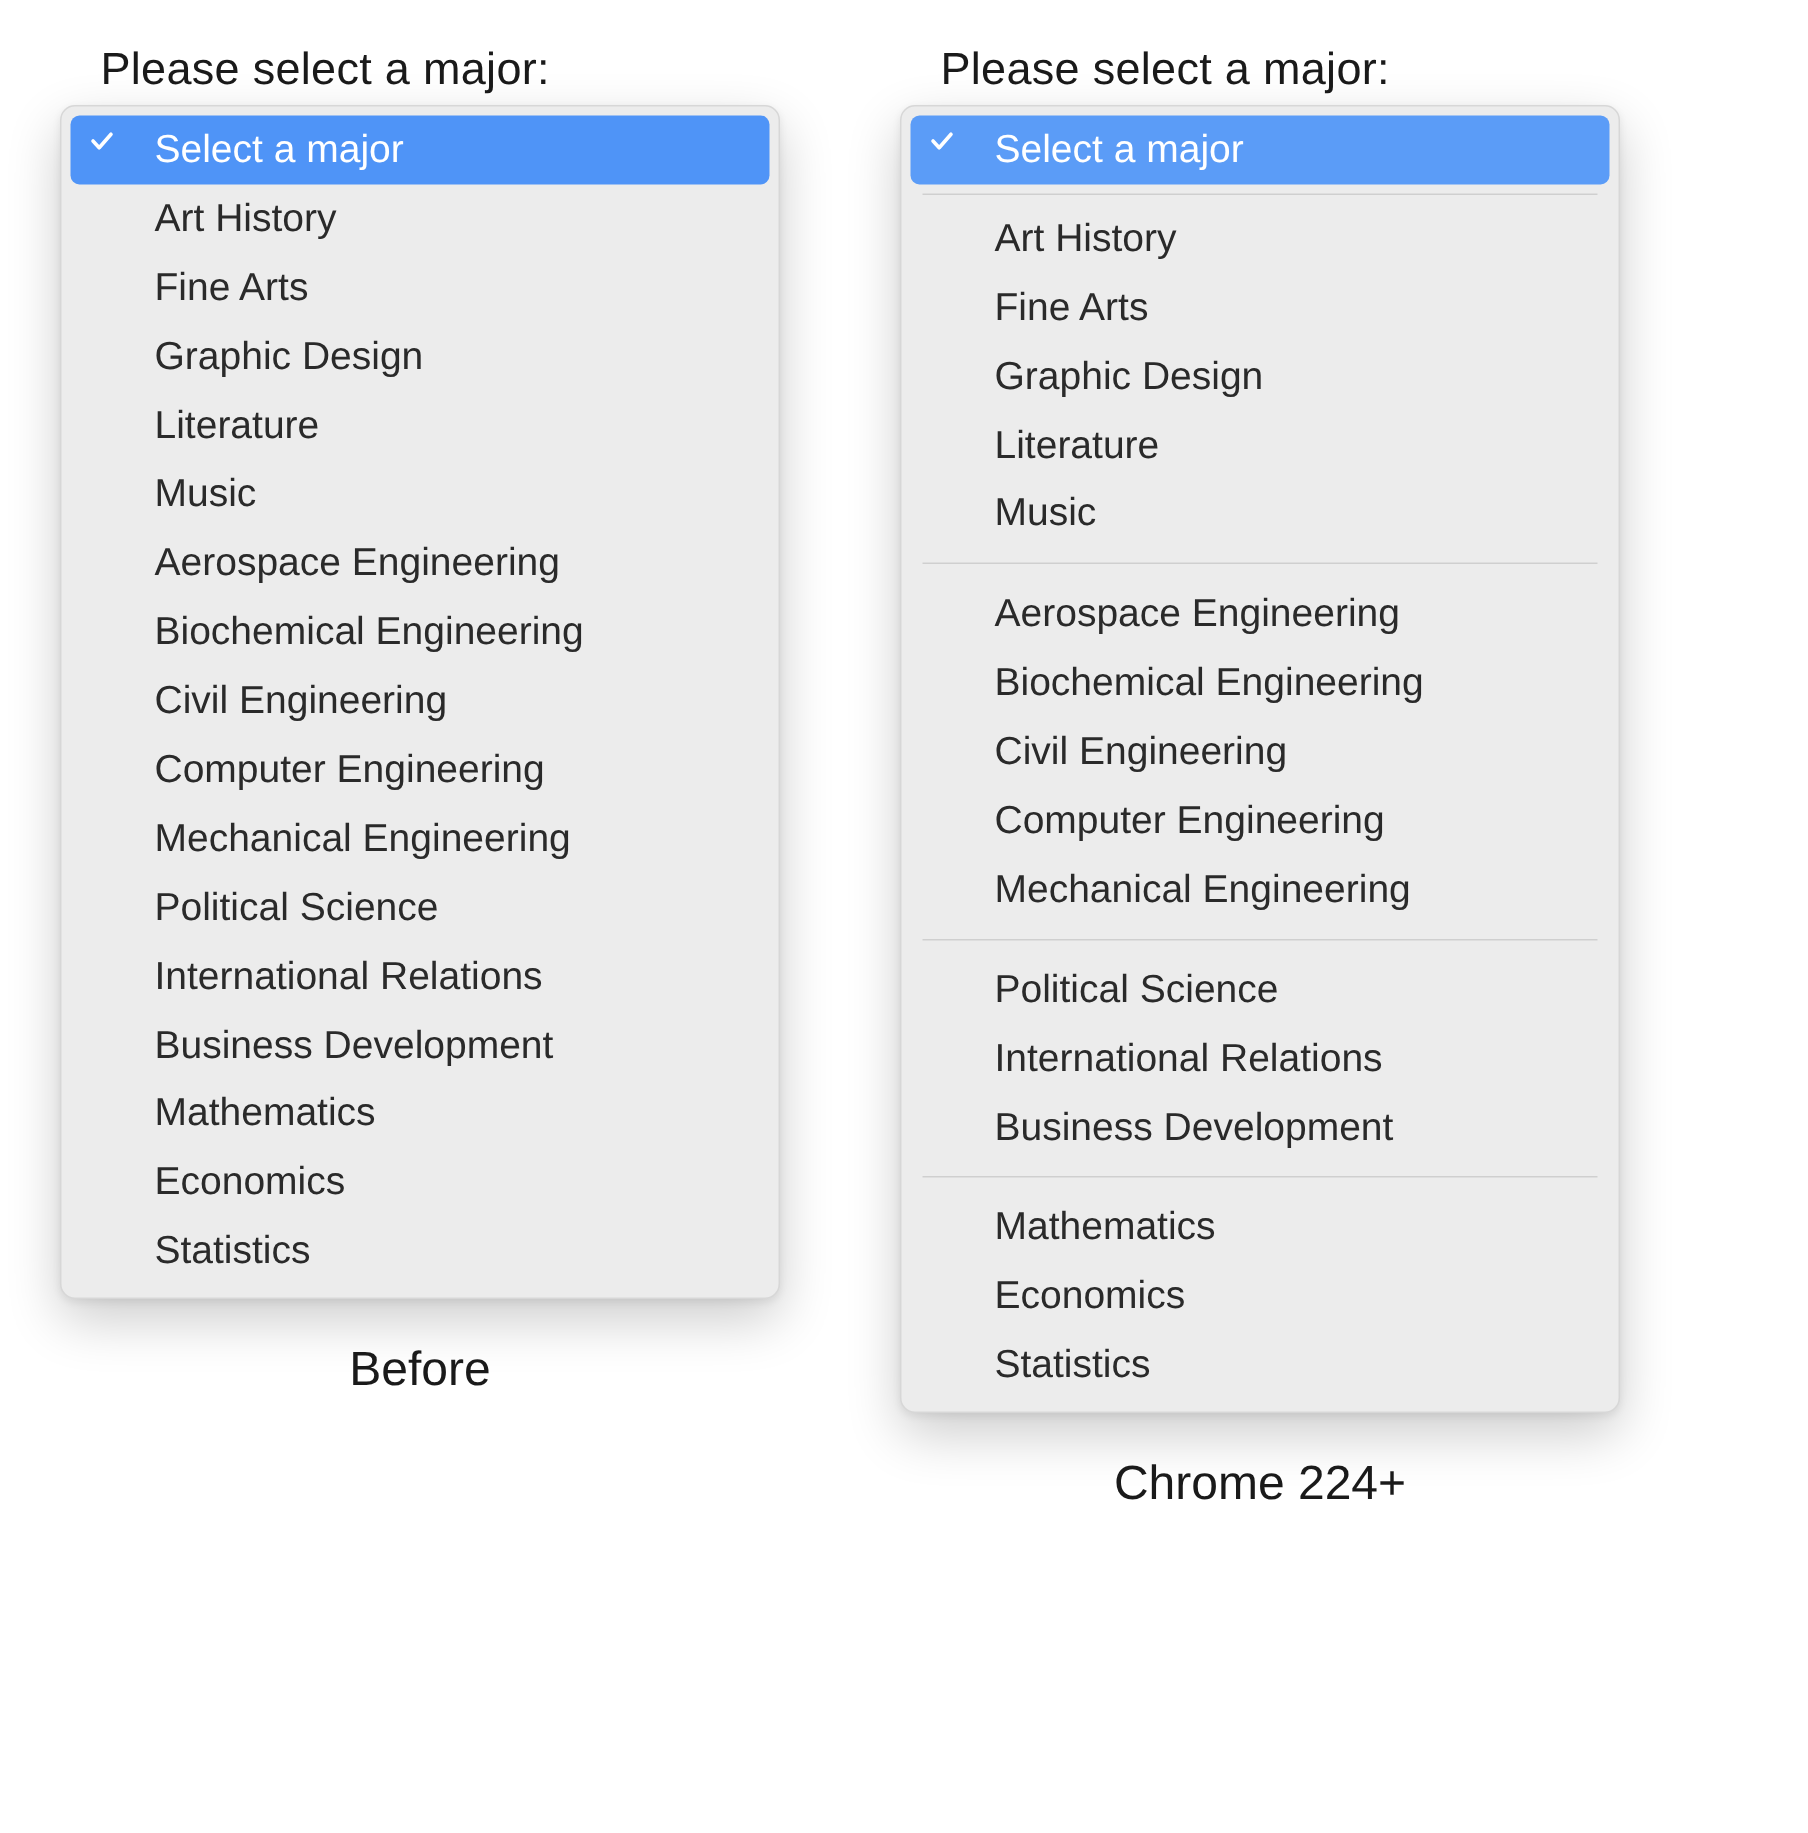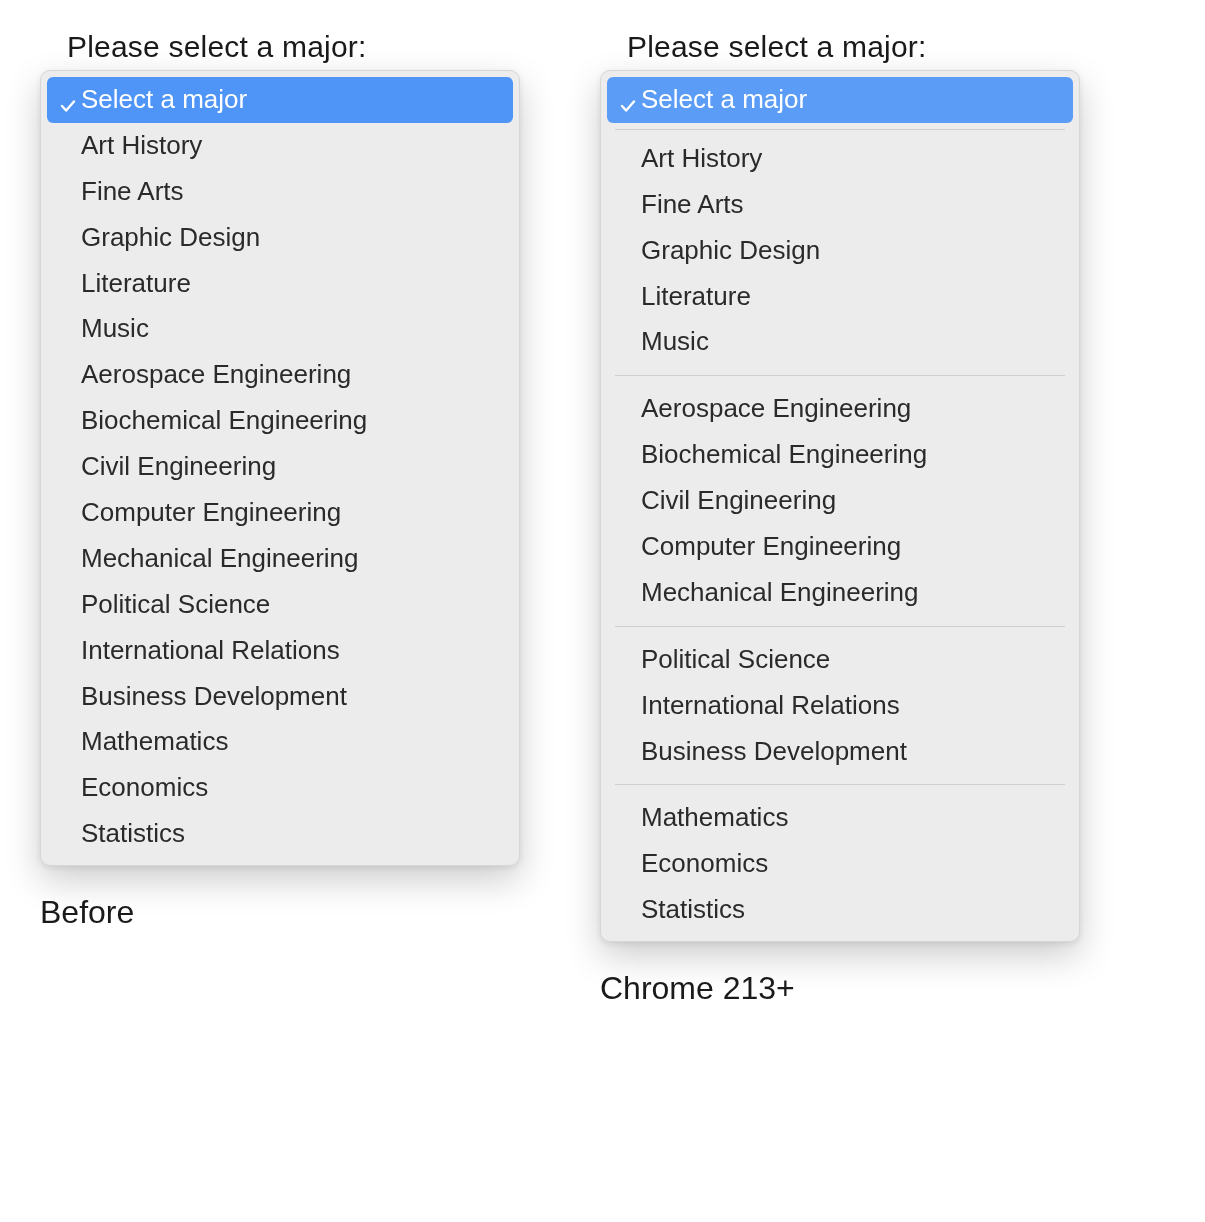--- a/index.html
+++ b/index.html
@@ -46,22 +46,22 @@
   .panel {
     background: var(--panel-bg);
     border: 1px solid var(--panel-border);
     border-radius: 10px;
     box-shadow: 0 14px 36px rgba(0,0,0,0.20), 0 2px 6px rgba(0,0,0,0.08);
     padding: 6px 6px 8px 6px;
   }
 
   .panel .option-row {
     display: flex;
-    align-items: flex-end;
-    gap: 2px;
+    align-items: flex-start;
+    gap: 24px;
     padding: 8px 27px 8px 10px;
     font-size: 26px;
     color: var(--text-dark);
     border-radius: 6px;
     line-height: 1.15;
     white-space: nowrap;
     cursor: default;
   }
 
   .panel .option-row .check {
@@ -94,20 +94,21 @@
   .divider-long {
     height: 1px;
     background: var(--divider);
     margin: 10px 8px;
   }
 
   .caption {
     font-size: 32px;
     font-weight: 400;
     color: #1a1a1a;
+    text-align: center;
     margin-top: 28px;
   }
 
   svg.check-icon { display: block; }
 
 </style>
 </head>
 <body>
 
 <div class="columns">
@@ -270,16 +271,16 @@
         <div class="option-row">
           <span class="check"></span>
           <span class="label">Economics</span>
         </div>
         <div class="option-row">
           <span class="check"></span>
           <span class="label">Statistics</span>
         </div>
       </div>
 
-    <div class="caption">Chrome 213+</div>
+    <div class="caption">Chrome 224+</div>
   </div>
 
 </div>
 
 </body></html>

